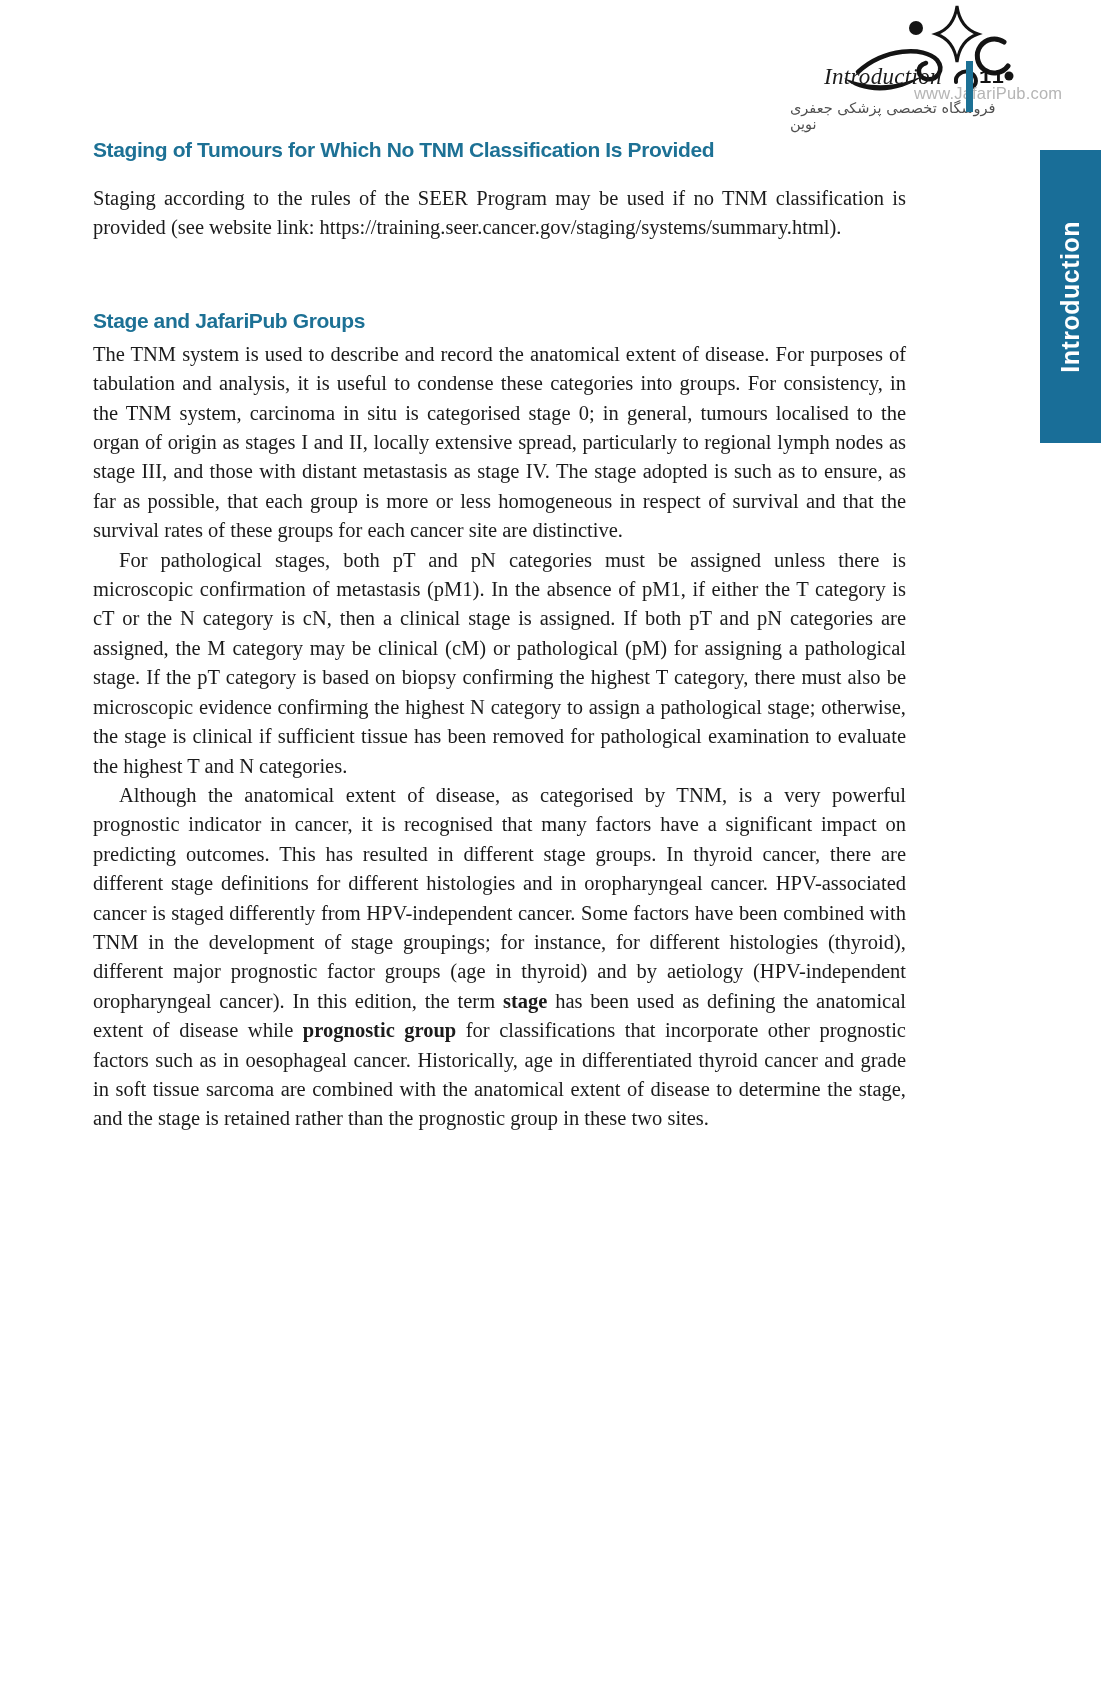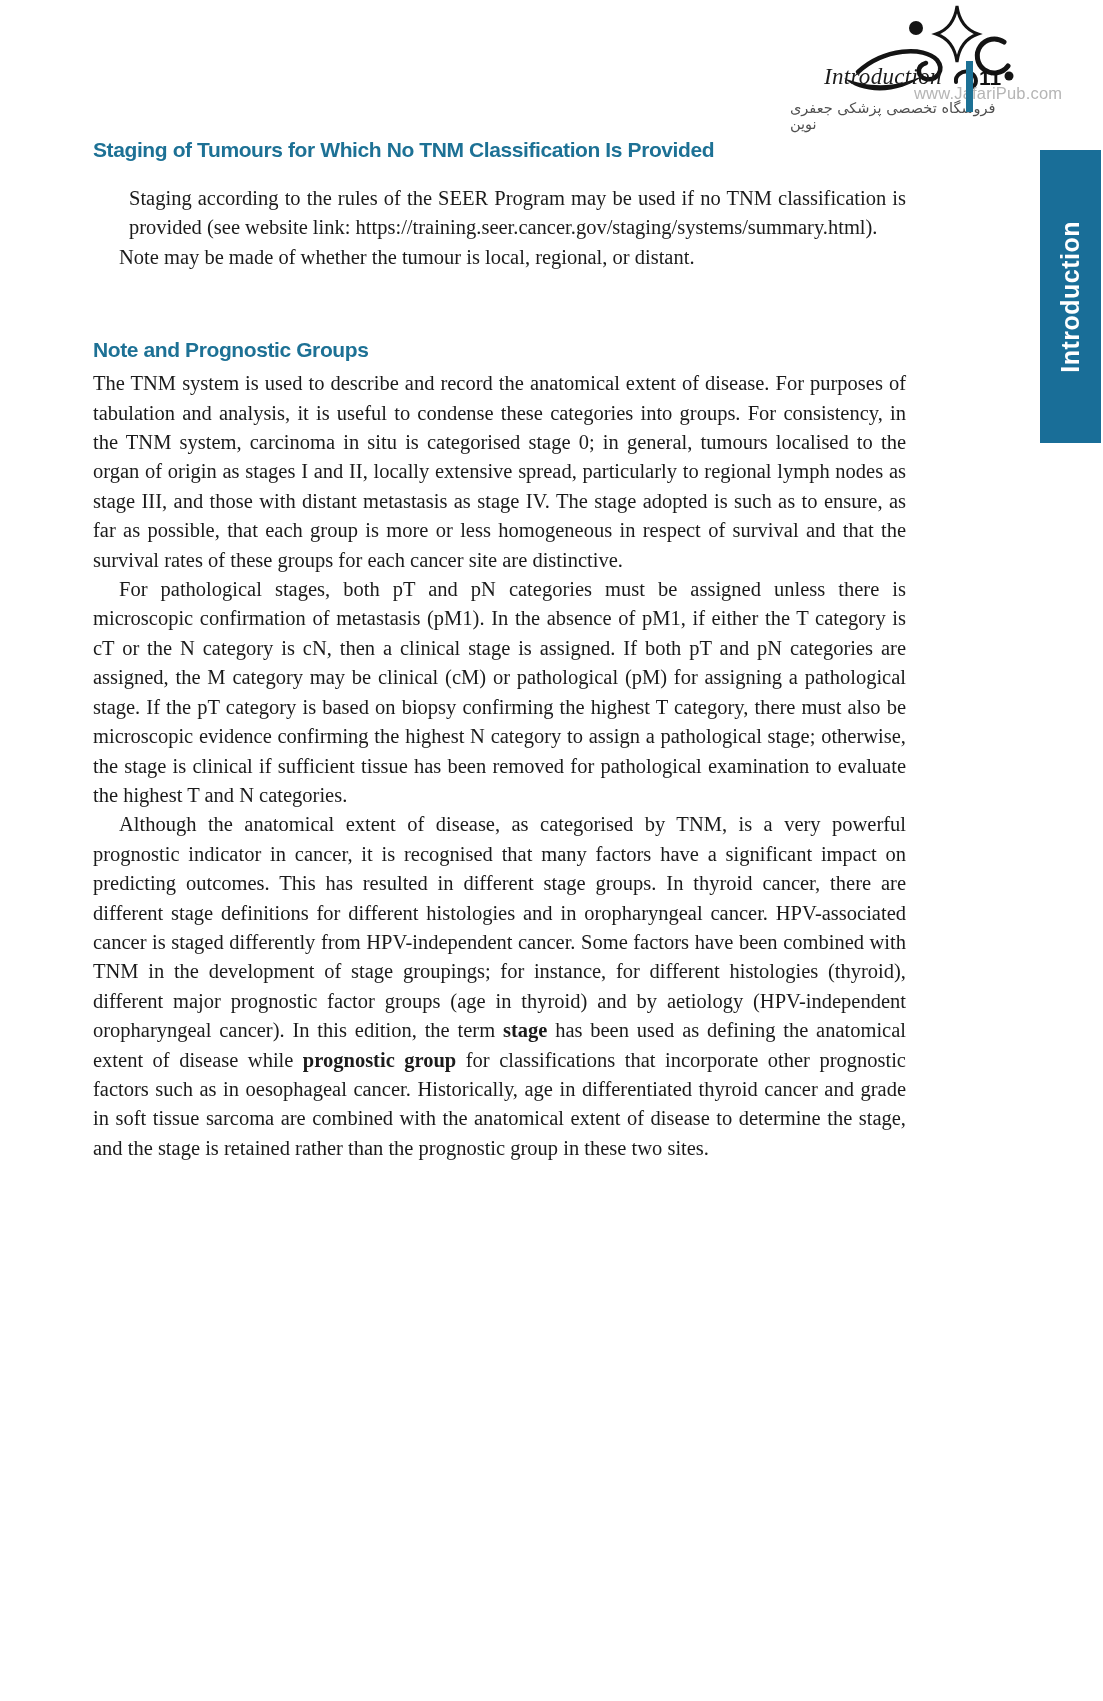--- a/index.html
+++ b/index.html
@@ -18,21 +18,21 @@
     position:absolute;left:824px;top:64px;z-index:3;
     font-family:"Liberation Serif", serif;font-style:italic;
     font-size:23px;color:#1c1c1c;letter-spacing:0.3px;
   }
   .header-bar{
     position:absolute;left:966px;top:61px;width:7px;height:51px;z-index:4;
     background:var(--accent_color,#1d7195);
   }
   .page-number{
     position:absolute;left:979px;top:66px;z-index:4;
-    font-family:Liberation Sans, sans-serif;font-weight:bold;
+    font-family:Liberation Mono, monospace;font-weight:bold;
     font-size:21px;color:#111;
   }
   .watermark{
     position:absolute;left:914px;top:84px;z-index:2;
     font-family:"Liberation Sans", sans-serif;
     font-size:16.5px;color:var(--watermark_color,#b5b5b5);letter-spacing:0.2px;
   }
   .persian-caption{
     position:absolute;left:790px;top:100px;width:222px;z-index:2;
     direction:rtl;text-align:left;
@@ -58,21 +58,21 @@
     font-family:"Liberation Sans", sans-serif;font-weight:bold;
     font-size:21px;line-height:28px;letter-spacing:-0.4px;
     color:var(--heading_color,#1d7195);
     margin:0;
   }
   .section-heading.second{margin-top:64px;}
   .content p{
     font-size:20.5px;line-height:29.4px;
     color:#1b1b1b;text-align:justify;margin:0;
   }
-  .content p.lead{margin-top:20px;margin-left:36px;}
+  .content p.lead{margin-top:20px;}
   .content p.after-heading{margin-top:5px;}
   .content p.indent{text-indent:26px;}
   .content p b{font-weight:bold;}
 </style>
 </head>
 <body>
 
 <div class="page">
 
   <svg class="ornament" viewBox="0 0 180 104" xmlns="http://www.w3.org/2000/svg" aria-hidden="true">
@@ -101,23 +101,22 @@
   <div class="side-tab">
     <span class="label">Introduction</span>
   </div>
 
   <div class="content">
 
     <h1 class="section-heading">Staging of Tumours for Which No TNM Classification Is Provided</h1>
 
     <p class="lead">Staging according to the rules of the SEER Program may be used if no TNM classification is provided (see website link: https://training.seer.cancer.gov/staging/systems/summary.html).</p>
 
-    <p class="indent">Note may be made of whether the tumour is local, regional, or distant.</p>
 
-    <h1 class="section-heading second">Note and Prognostic Groups</h1>
+    <h1 class="section-heading second">Stage and JafariPub Groups</h1>
 
     <p class="after-heading">The TNM system is used to describe and record the anatomical extent of disease. For purposes of tabulation and analysis, it is useful to condense these categories into groups. For consistency, in the TNM system, carcinoma in situ is categorised stage 0; in general, tumours localised to the organ of origin as stages I and II, locally extensive spread, particularly to regional lymph nodes as stage III, and those with distant metastasis as stage IV. The stage adopted is such as to ensure, as far as possible, that each group is more or less homogeneous in respect of survival and that the survival rates of these groups for each cancer site are distinctive.</p>
 
     <p class="indent">For pathological stages, both pT and pN categories must be assigned unless there is microscopic confirmation of metastasis (pM1). In the absence of pM1, if either the T category is cT or the N category is cN, then a clinical stage is assigned. If both pT and pN categories are assigned, the M category may be clinical (cM) or pathological (pM) for assigning a pathological stage. If the pT category is based on biopsy confirming the highest T category, there must also be microscopic evidence confirming the highest N category to assign a pathological stage; otherwise, the stage is clinical if sufficient tissue has been removed for pathological examination to evaluate the highest T and N categories.</p>
 
     <p class="indent"><span>Although the anatomical extent of disease, as categorised by TNM, is a very powerful prognostic indicator in cancer, it is recognised that many factors have a significant impact on predicting outcomes. This has resulted in different stage groups. In thyroid cancer, there are different stage definitions for different histologies and in oropharyngeal cancer. HPV-associated cancer is staged differently from HPV-independent cancer. Some factors have been combined with TNM in the development of stage groupings; for instance, for different histologies (thyroid), different major prognostic factor groups (age in thyroid) and by aetiology (HPV-independent oropharyngeal cancer). In this edition, the term </span><b>stage</b><span> has been used as defining the anatomical extent of disease while </span><b>prognostic group</b><span> for classifications that incorporate other prognostic factors such as in oesophageal cancer. Historically, age in differentiated thyroid cancer and grade in soft tissue sarcoma are combined with the anatomical extent of disease to determine the stage, and the stage is retained rather than the prognostic group in these two sites.</span></p>
 
   </div>
 </div>
 

